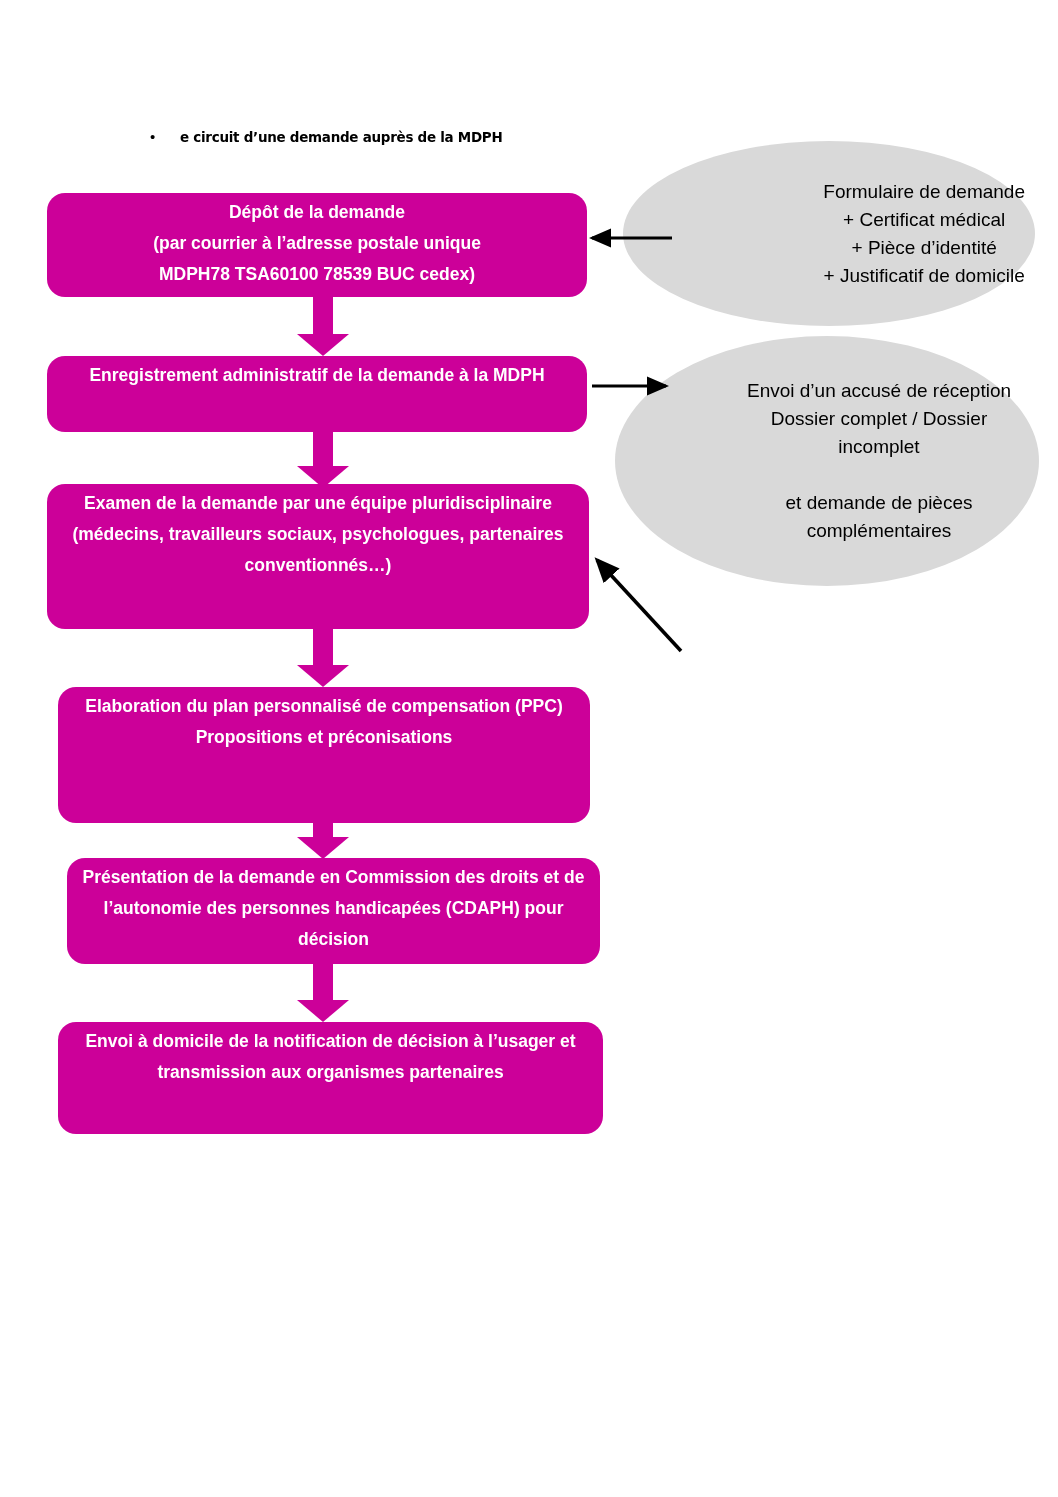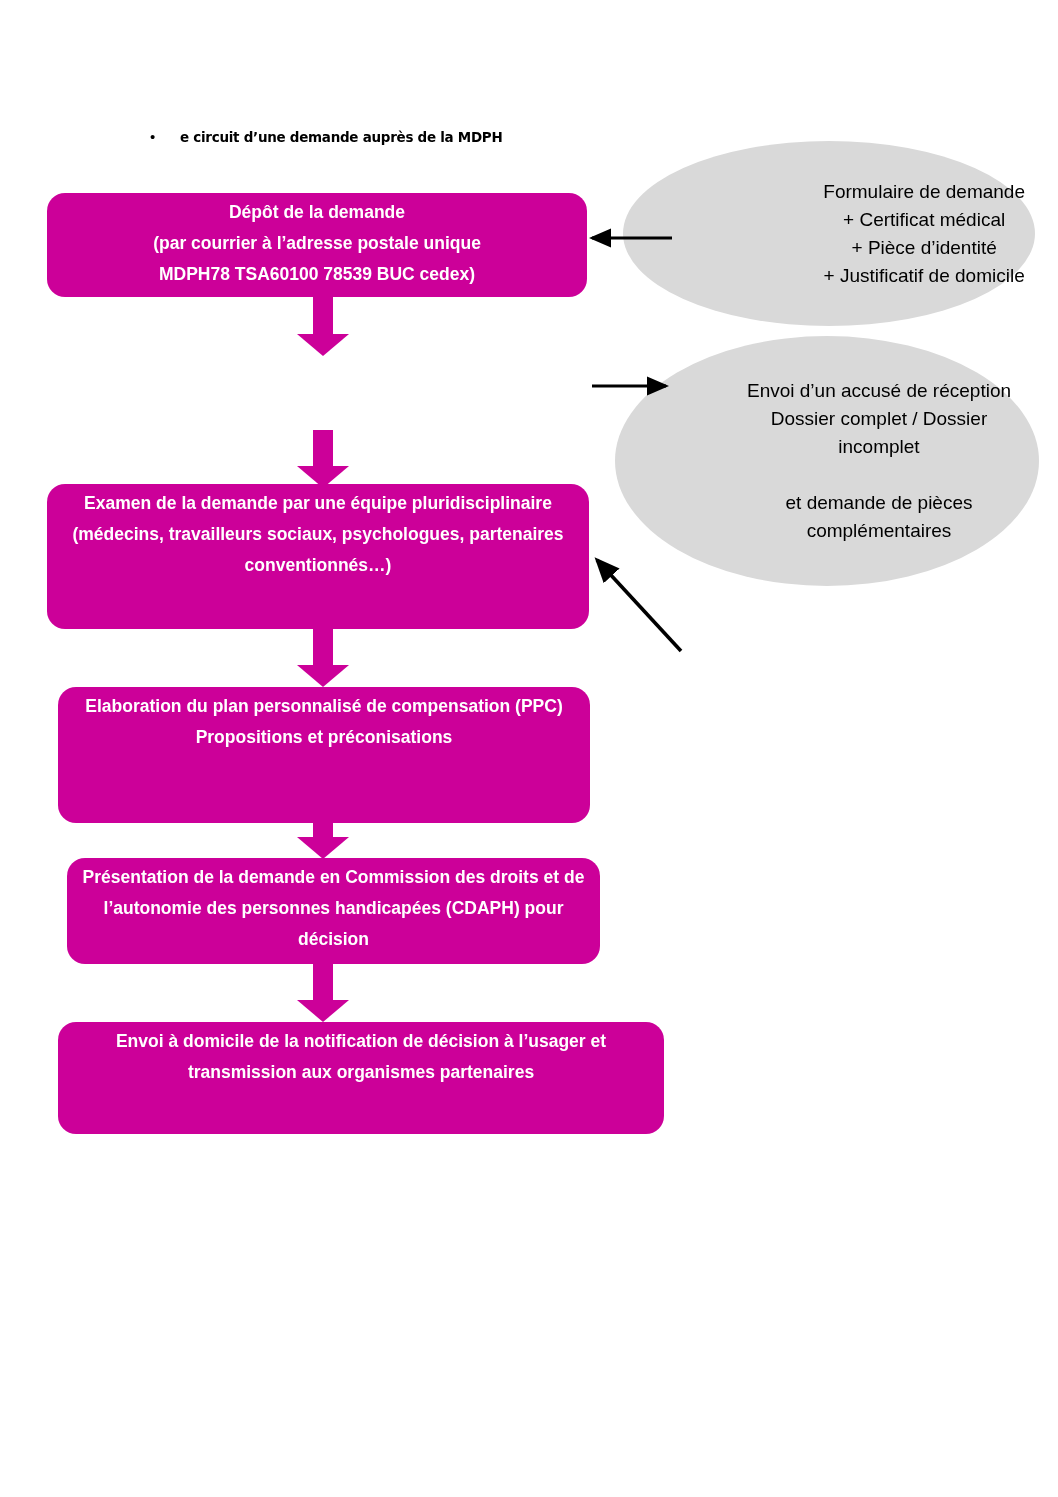--- a/index.html
+++ b/index.html
@@ -164,36 +164,39 @@
 et demande de pièces complémentaires</div>
   </div>
 
 
   <div class="proc-box" style="left:47px; top:193px; width:540px; height:104px;">
     <span>Dépôt de la demande
 (par courrier à l’adresse postale unique
 MDPH78 TSA60100 78539 BUC cedex)</span>
   </div>
 
+  <div class="proc-box" style="left:47px; top:356px; width:540px; height:76px;">
+    <span>Enregistrement administratif de la demande à la MDPH</span>
+  </div>
 
   <div class="proc-box" style="left:47px; top:484px; width:542px; height:145px;">
     <span>Examen de la demande par une équipe pluridisciplinaire
 (médecins, travailleurs sociaux, psychologues, partenaires conventionnés…)</span>
   </div>
 
   <div class="proc-box" style="left:58px; top:687px; width:532px; height:136px;">
     <span>Elaboration du plan personnalisé de compensation (PPC)
 Propositions et préconisations</span>
   </div>
 
   <div class="proc-box" style="left:67px; top:858px; width:533px; height:106px;">
     <span>Présentation de la demande en Commission des droits et de l’autonomie des personnes handicapées (CDAPH) pour décision</span>
   </div>
 
-  <div class="proc-box" style="left:58px; top:1022px; width:606px; height:112px;">
+  <div class="proc-box" style="left:58px; top:1022px; width:545px; height:112px;">
     <span>Envoi à domicile de la notification de décision à l’usager et transmission aux organismes partenaires</span>
   </div>
 
   <svg id="connectors" viewBox="0 0 1058 1497">
     <defs>
       <marker id="arrowhead" markerWidth="7" markerHeight="7" refX="6" refY="3" orient="auto" markerUnits="strokeWidth">
         <path d="M0,0 L7,3 L0,6 z" fill="#000000"></path>
       </marker>
     </defs>
 

